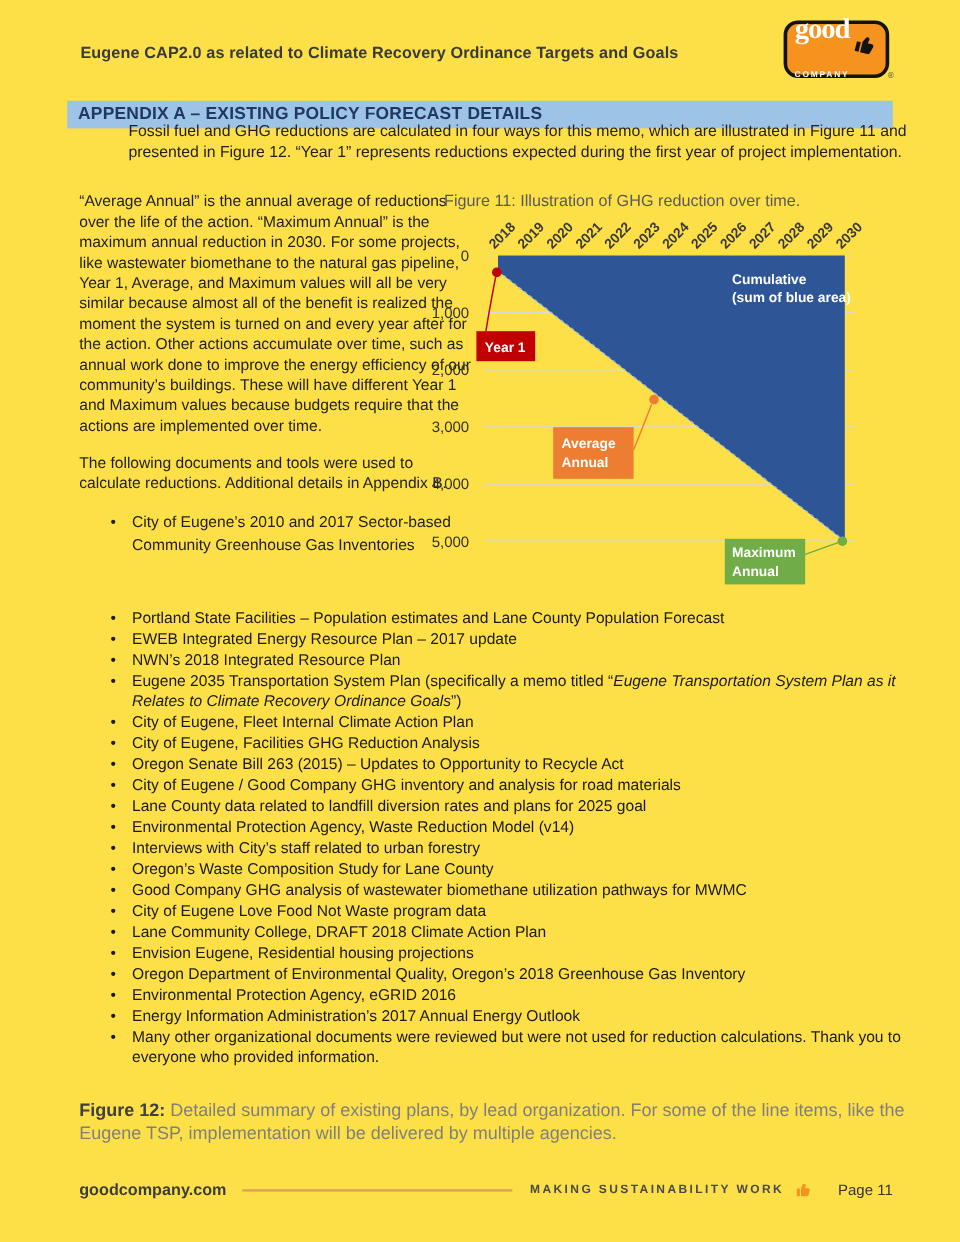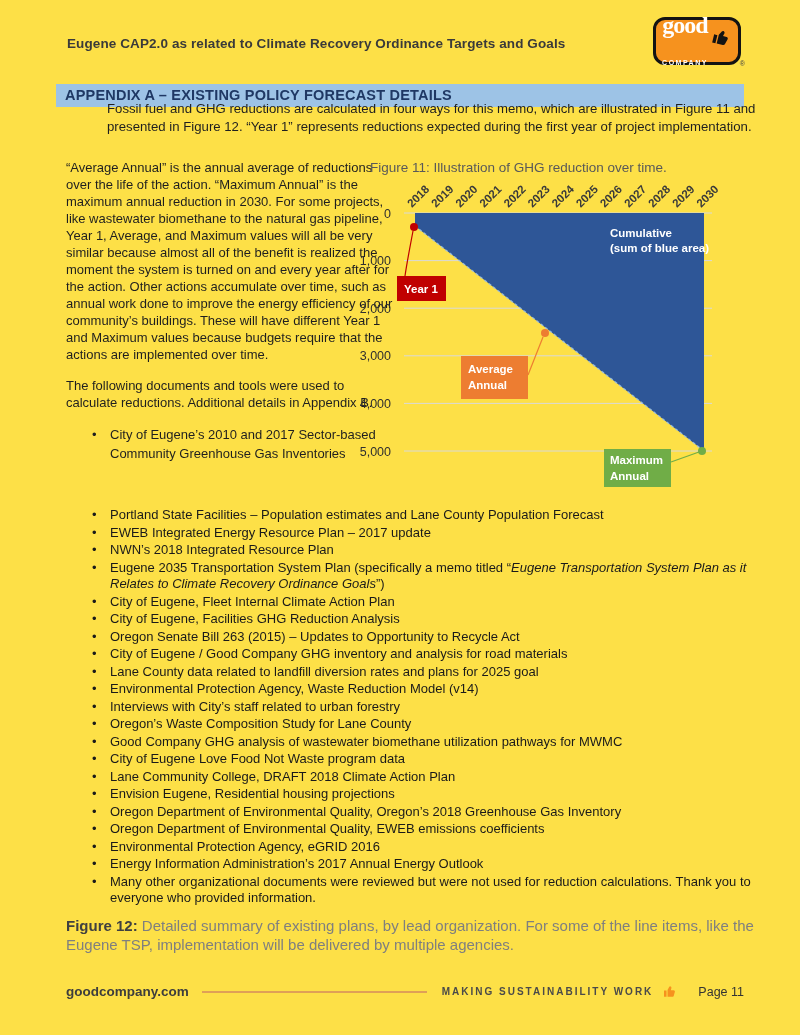--- a/index.html
+++ b/index.html
@@ -158,21 +158,20 @@
         <li>City of Eugene / Good Company GHG inventory and analysis for road materials</li>
         <li>Lane County data related to landfill diversion rates and plans for 2025 goal</li>
         <li>Environmental Protection Agency, Waste Reduction Model (v14)</li>
         <li>Interviews with City’s staff related to urban forestry</li>
         <li>Oregon’s Waste Composition Study for Lane County</li>
         <li>Good Company GHG analysis of wastewater biomethane utilization pathways for MWMC</li>
         <li>City of Eugene Love Food Not Waste program data</li>
         <li>Lane Community College, DRAFT 2018 Climate Action Plan</li>
         <li>Envision Eugene, Residential housing projections</li>
         <li>Oregon Department of Environmental Quality, Oregon’s 2018 Greenhouse Gas Inventory</li>
-        <li>Oregon Department of Environmental Quality, EWEB emissions coefficients</li>
         <li>Environmental Protection Agency, eGRID 2016</li>
         <li>Energy Information Administration’s 2017 Annual Energy Outlook</li>
         <li>Many other organizational documents were reviewed but were not used for reduction calculations. Thank you to everyone who provided information.</li>
       </ul>
   </div>
 
   <div class="caption12">
     <b>Figure 12:</b><span> Detailed summary of existing plans, by lead organization. For some of the line items, like the Eugene TSP, implementation will be delivered by multiple agencies.</span>
   </div>
 

